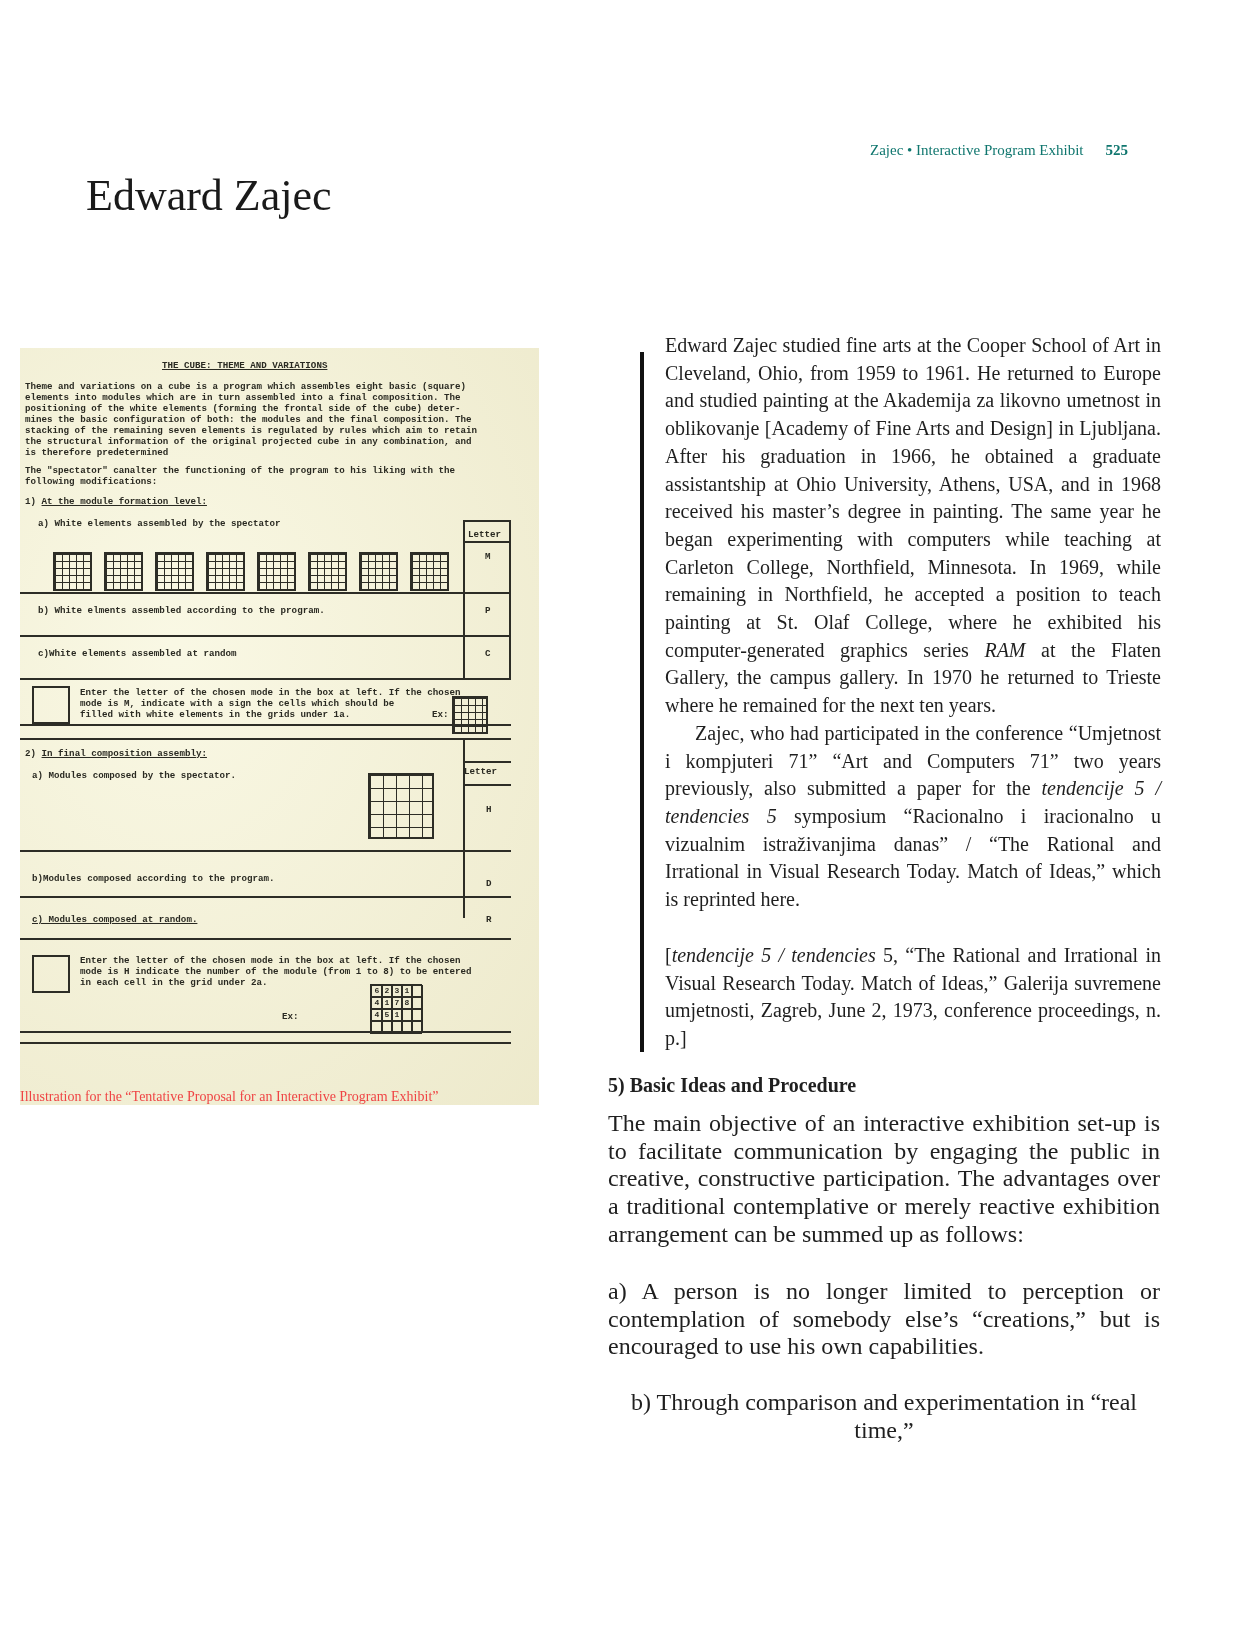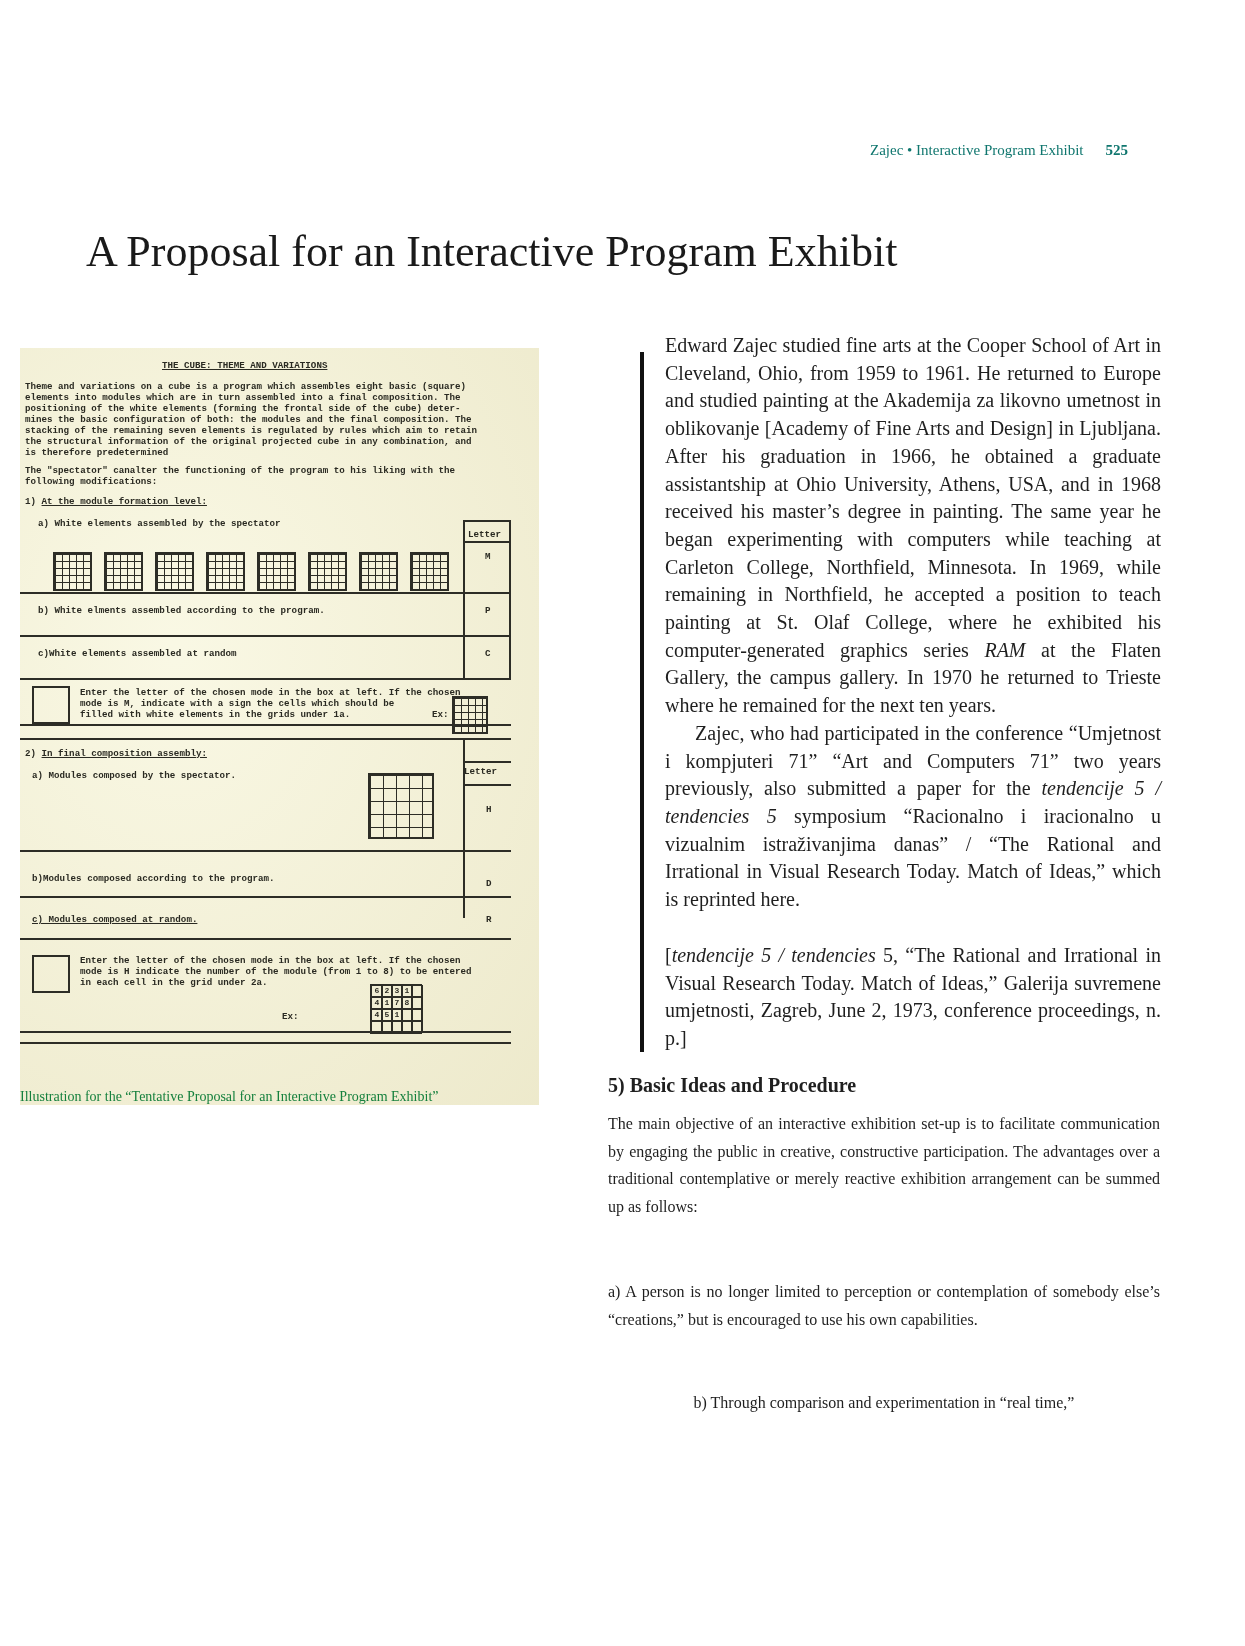--- a/index.html
+++ b/index.html
@@ -44,46 +44,45 @@
       linear-gradient(to right, #2d2d26 1.5px, transparent 1.5px),
       linear-gradient(to bottom, #2d2d26 1.5px, transparent 1.5px);
     background-size: 13px 13px;
   }
   .exgrid {
     position: absolute; display: grid; border: 1.5px solid #2d2d26;
     font-size: 8px; line-height: 10px; text-align: center;
   }
   .exgrid span { border: 0.5px solid #2d2d26; width: 10px; height: 10px; display: block; }
   .caption {
-    position: absolute; left: 20px; top: 1089px; font-size: 14px; color: #15803d;
+    position: absolute; left: 20px; top: 1089px; font-size: 14px; color: #ef4444;
     white-space: nowrap;
   }
   
   .bar { position: absolute; left: 640px; top: 352px; width: 4px; height: 700px; background: #111; }
   .col { position: absolute; left: 665px; width: 496px; font-size: 20px; line-height: 27.7px; text-align: justify; }
   .col p { margin: 0; }
   .intro { top: 332px; }
   .intro .indent { text-indent: 30px; }
   .note { top: 942px; }
-  .col2 { position: absolute; left: 608px; width: 552px; font-size: 16px; line-height: 27.7px; text-align: justify; }
+  .col2 { position: absolute; left: 608px; width: 552px; font-size: 24px; line-height: 27.7px; text-align: justify; }
   .h2 { top: 1072px; font-weight: bold; font-size: 20px; }
   .p1 { top: 1110px; }
   .pa { top: 1278px; }
   .pb { top: 1389px; text-align: center; }
 </style>
 </head>
 <body>
 
 <div class="running-head">
   <span>Zajec • Interactive Program Exhibit</span><span class="pg">525</span>
 </div>
 
 <h1 class="title">
-  <br>
-  <span>A Proposal for an Interactive Program Exhibit</span>
+  <span>Edward Zajec</span><br>
 </h1>
 
 <div class="scan">
   <div class="t u" style="left:142px;top:12px;">THE CUBE: THEME AND VARIATIONS</div>
   <div class="t" style="left:5px;top:33px;">Theme and variations on a cube is a program which assembles eight basic (square)</div>
   <div class="t" style="left:5px;top:44px;">elements into modules which are in turn assembled into a final composition. The</div>
   <div class="t" style="left:5px;top:55px;">positioning of the white elements (forming the frontal side of the cube) deter-</div>
   <div class="t" style="left:5px;top:66px;">mines the basic configuration of both: the modules and the final composition. The</div>
   <div class="t" style="left:5px;top:77px;">stacking of the remaining seven elements is regulated by rules which aim to retain</div>
   <div class="t" style="left:5px;top:88px;">the structural information of the original projected cube in any combination, and</div>

